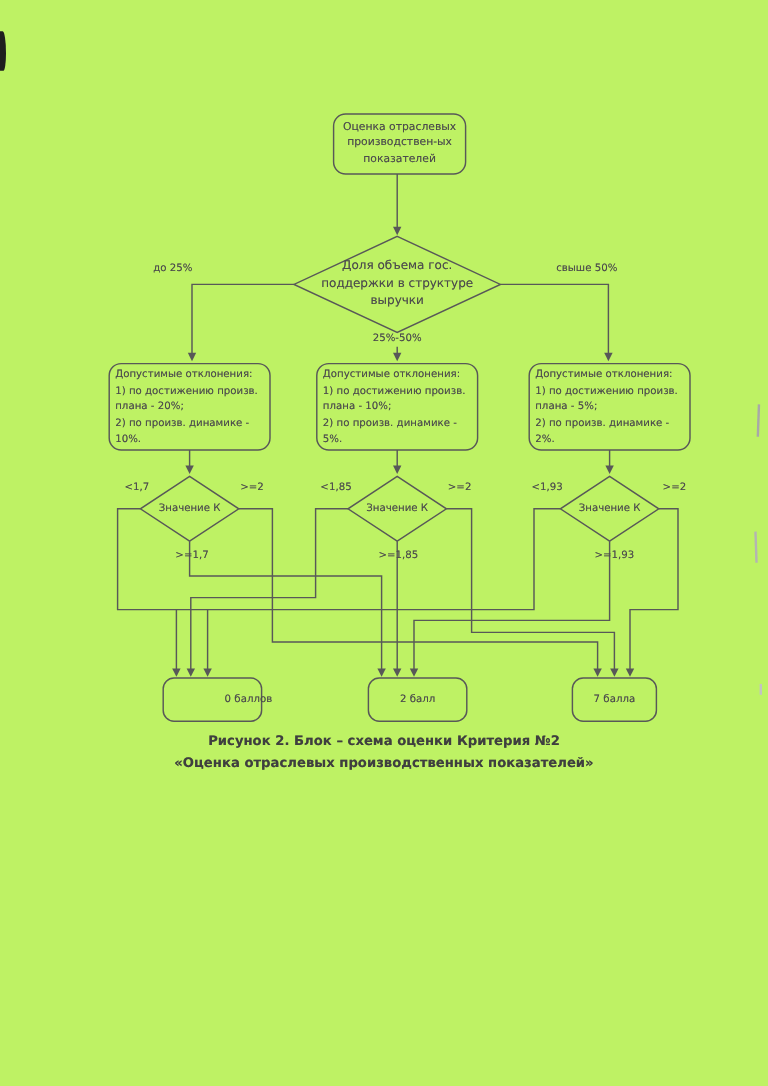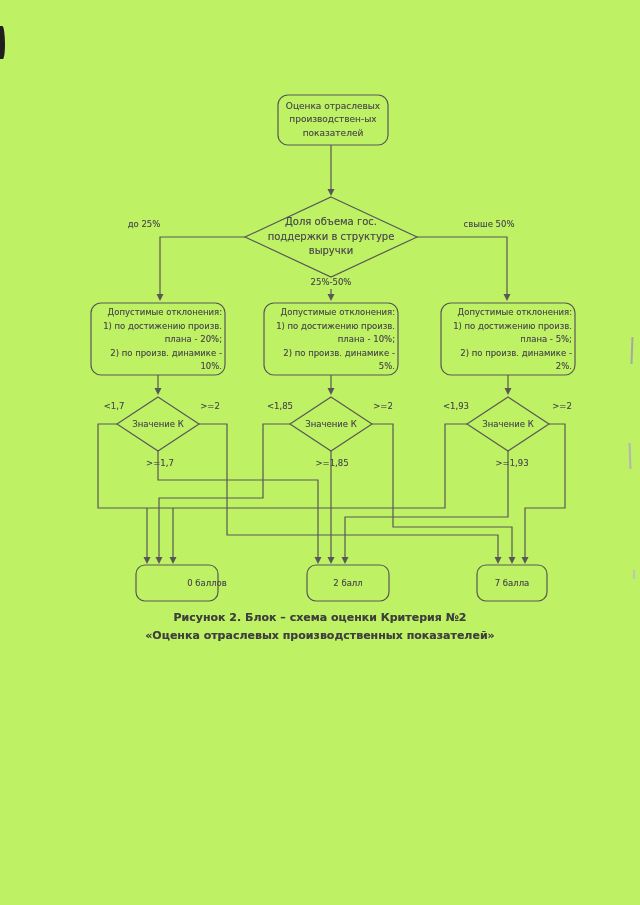--- a/index.html
+++ b/index.html
@@ -9,21 +9,21 @@
   }
   .page svg{position:absolute;left:0;top:0;}
   .lbl{
     position:absolute;display:flex;align-items:center;justify-content:center;
     text-align:center;white-space:pre-line;color:#4c4c4c;
     text-shadow:0 0 0.5px rgba(80,80,80,0.55);
   }
   .node-text{font-size:9px;line-height:1.5;}
   .small-text{font-size:10px;line-height:1.45;}
   .dev-text{
-    position:absolute;font-size:8.5px;line-height:1.6;text-align:right;
+    position:absolute;font-size:8.5px;line-height:1.6;text-align:left;
     white-space:pre-line;color:#4c4c4c;text-shadow:0 0 0.5px rgba(80,80,80,0.55);
   }
   .edge-lbl{font-size:8.5px;}
   .caption{
     position:absolute;left:0;width:640px;text-align:center;
     font-size:11px;font-weight:bold;color:#3f3f3f;
     text-shadow:0 0 0.4px rgba(60,60,60,0.5);
   }
   .artifact{position:absolute;}
   .a-left{left:0;top:26px;width:5px;height:33px;background:#1f1f1f;border-radius:0 70% 55% 0;}

